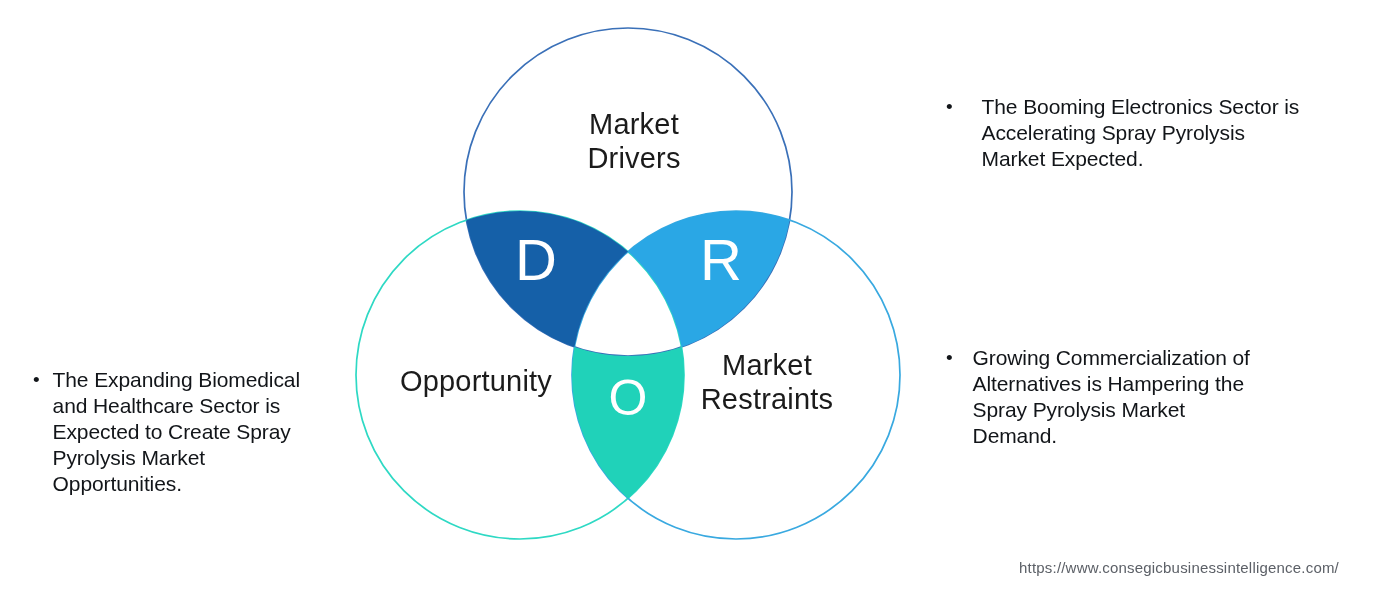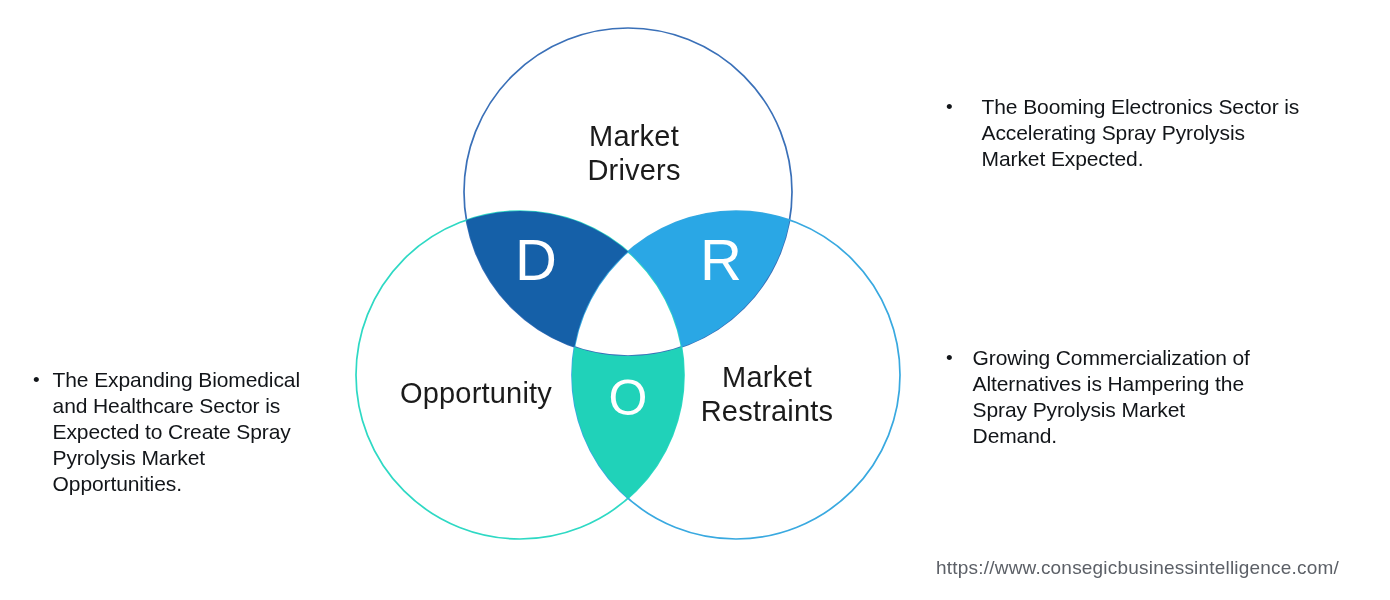--- a/index.html
+++ b/index.html
@@ -20,21 +20,20 @@
     height: 600px;
   }
   .circle-label {
     position: absolute;
     text-align: center;
     font-size: 29px;
     line-height: 34px;
     color: #1b1b1b;
     white-space: pre-line;
     letter-spacing: 0.2px;
-    margin-top: 12px;
   }
   .label-drivers    { left: 514px; top: 107px; width: 240px; }
   .label-opportunity{ left: 336px; top: 363px; width: 280px; line-height: 36px; }
   .label-restraints { left: 647px; top: 348px; width: 240px; }
   .region-letter {
     position: absolute;
     display: flex;
     align-items: center;
     justify-content: center;
     color: #ffffff;
@@ -62,21 +61,21 @@
   .bullet-left   { left: 33px;  top: 367px; }
   .bullet-left .dot { margin-right: 13px; }
   .bullet-right-top { left: 946px; top: 94px; }
   .bullet-right-top .dot { margin-right: 29px; }
   .bullet-right-bottom { left: 946px; top: 345px; }
   .bullet-right-bottom .dot { margin-right: 20px; }
   .footer-url {
     position: absolute;
     right: 51px;
     top: 556px;
-    font-size: 19px;
+    font-size: 15px;
     line-height: 24px;
     color: #5c6067;
     letter-spacing: 0.2px;
   }
 </style>
 </head>
 <body>
 
 <div class="canvas">
 

